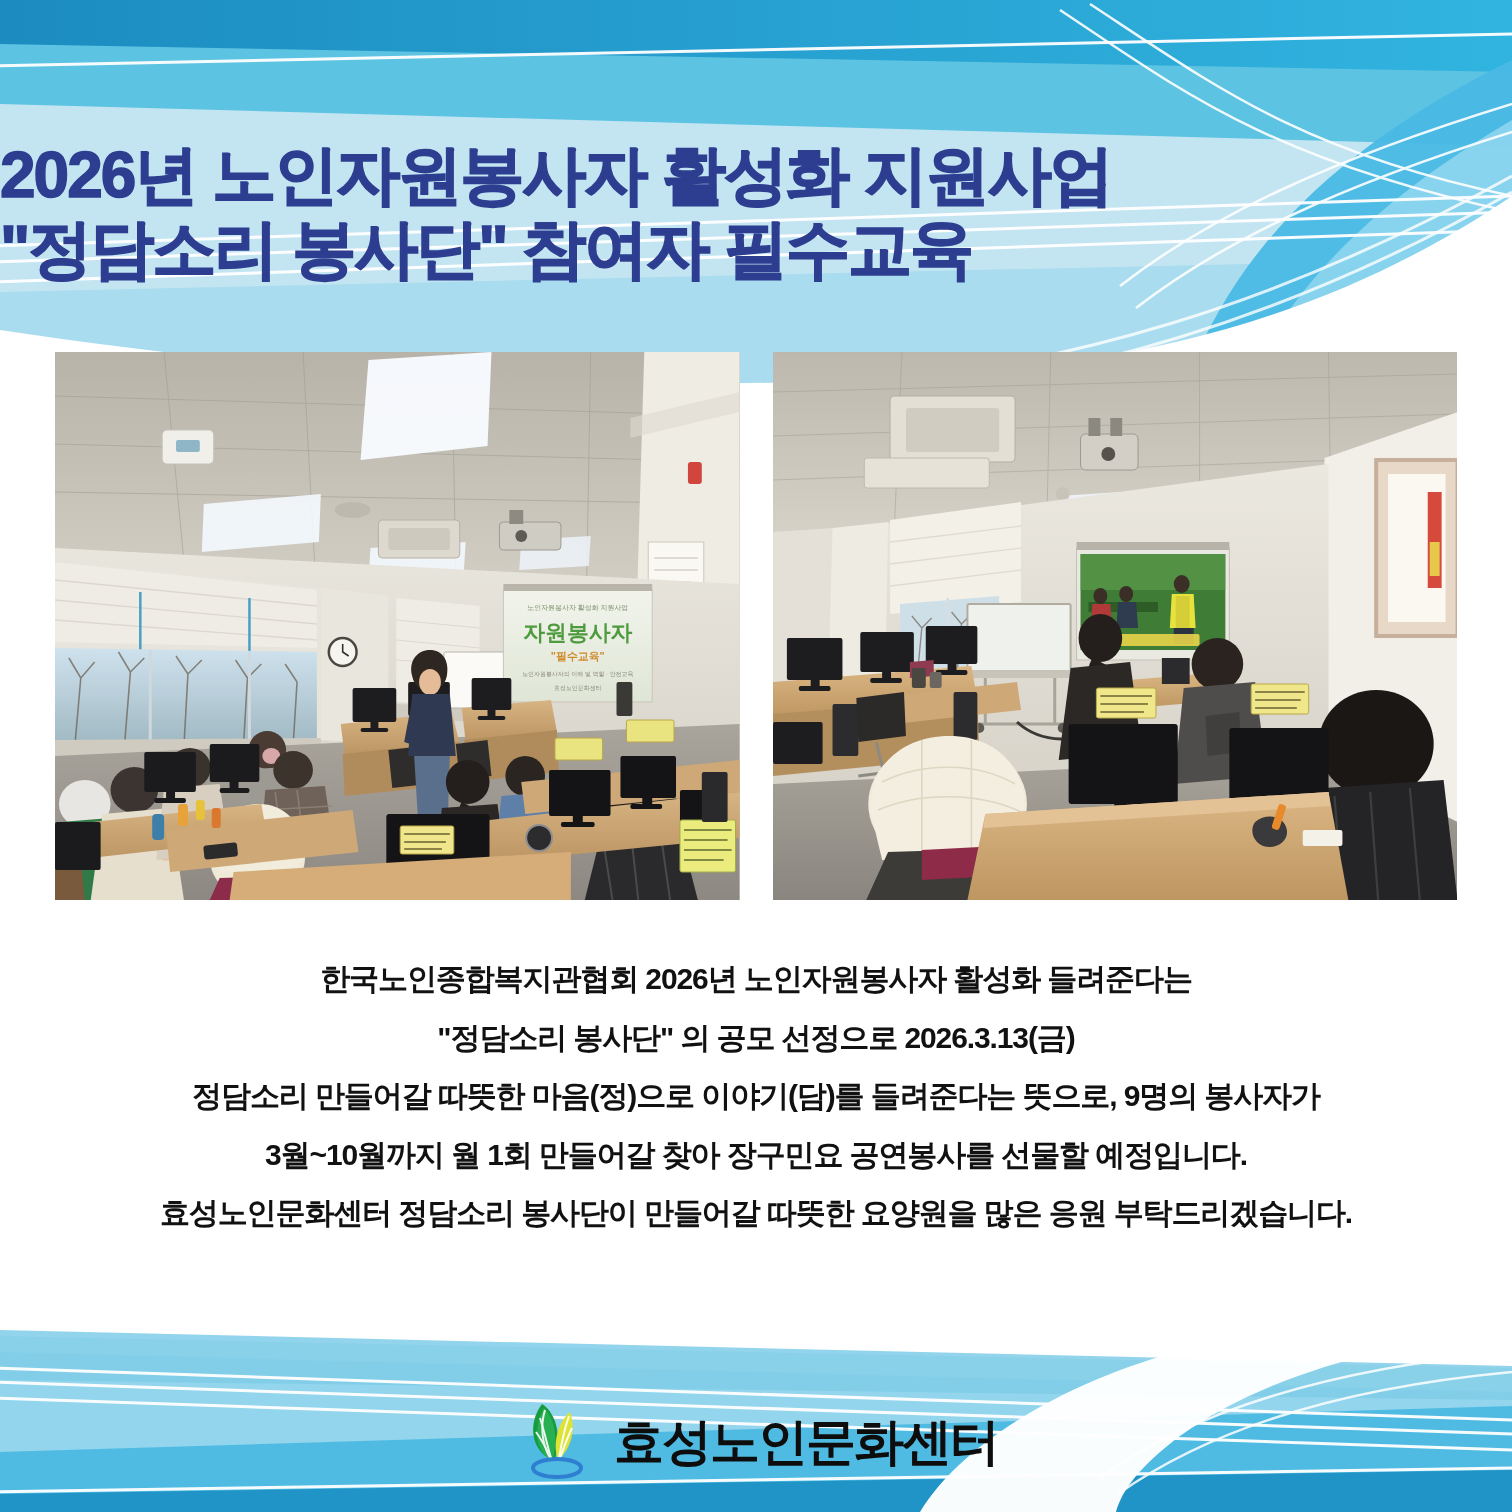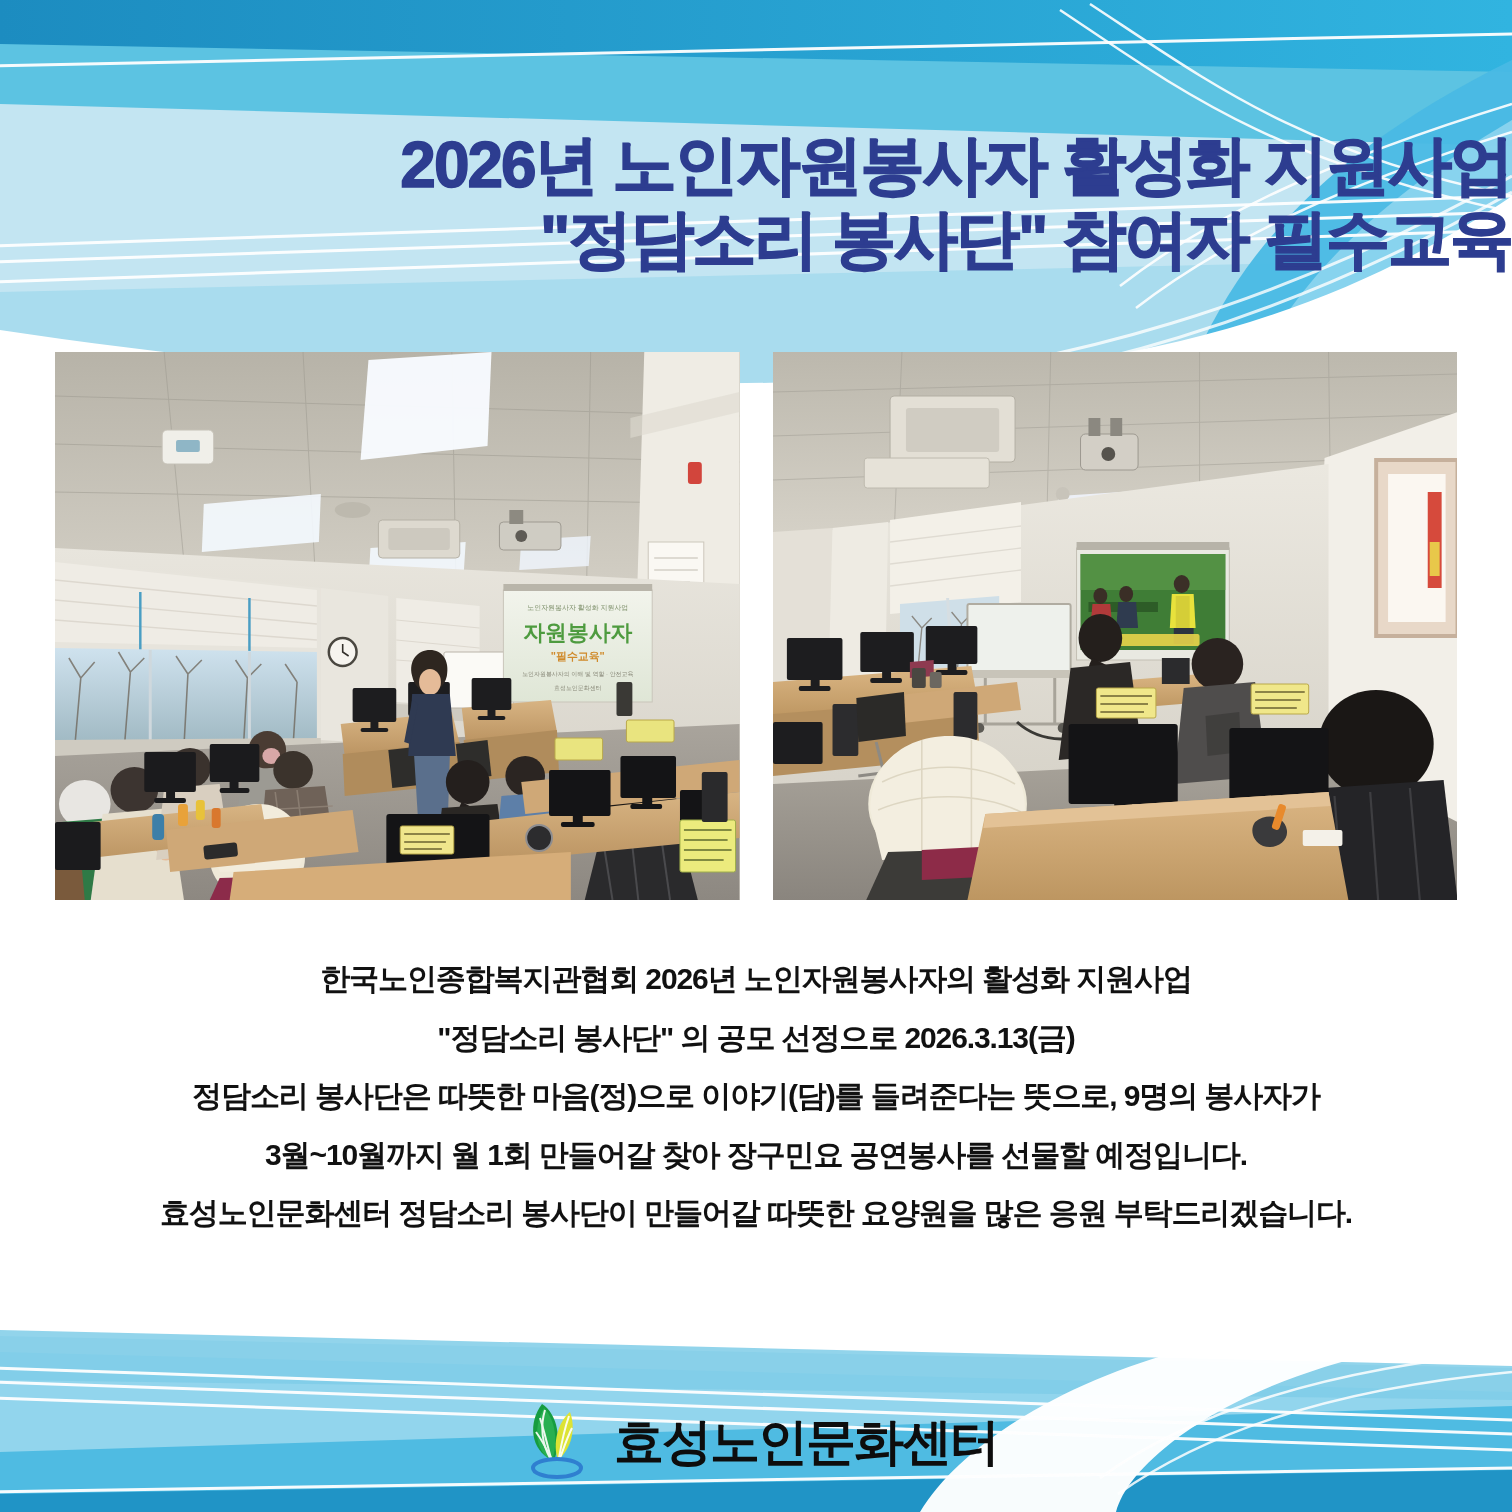--- a/index.html
+++ b/index.html
@@ -17,22 +17,22 @@
     overflow:hidden;
   }
 
   
   .bg-layer{position:absolute;inset:0;overflow:hidden;pointer-events:none;}
   .bg-layer svg{position:absolute;top:0;left:0;width:1512px;height:1512px;display:block;}
 
   
   .title-block{
     position:absolute;
-    left:0;right:0;top:128px;
-    text-align:right;
+    left:0;right:0;top:138px;
+    text-align:left;
     z-index:5;
   }
   .title-line{
     display:block;
     color:#2d3d90;
     font-size:64px;
     font-weight:bold;
     letter-spacing:-2px;
     line-height:1.16;
     white-space:nowrap;
@@ -670,23 +670,23 @@
         <path d="M214,462 L560,440 L562,454 L212,476 Z" fill="#e3c296"></path>
 
         <path d="M486,470 c12,-10 30,-6 32,8 c2,12 -12,20 -24,16 c-10,-4 -14,-16 -8,-24 Z" fill="#3a3a3c"></path>
         <rect x="506" y="452" width="8" height="26" rx="3" fill="#e88a2c" transform="rotate(18 510 465)"></rect>
         <rect x="534" y="478" width="40" height="16" rx="2" fill="#f4f1e9"></rect>
       </svg>
     </div>
   </div>
 
   <div class="body-block">
-    <span class="body-line">한국노인종합복지관협회 2026년 노인자원봉사자의 활성화 지원사업</span>
+    <span class="body-line">한국노인종합복지관협회 2026년 노인자원봉사자 활성화 들려준다는</span>
     <span class="body-line">"정담소리 봉사단" 의 공모 선정으로 2026.3.13(금)</span>
-    <span class="body-line">정담소리 봉사단은 따뜻한 마음(정)으로 이야기(담)를 들려준다는 뜻으로, 9명의 봉사자가</span>
+    <span class="body-line">정담소리 만들어갈 따뜻한 마음(정)으로 이야기(담)를 들려준다는 뜻으로, 9명의 봉사자가</span>
     <span class="body-line">3월~10월까지 월 1회 만들어갈 찾아 장구민요 공연봉사를 선물할 예정입니다.</span>
     <span class="body-line">효성노인문화센터 정담소리 봉사단이 만들어갈 따뜻한 요양원을 많은 응원 부탁드리겠습니다.</span>
   </div>
 
   <div class="footer-logo">
     <svg class="logo-mark" viewBox="0 0 86 84" aria-hidden="true">
       <path d="M38,60 C16,50 14,22 28,4 C44,14 48,42 40,60 Z" fill="#169c3f"></path>
       <path d="M36,60 C20,48 20,26 30,8 C42,20 44,44 38,60 Z" fill="#2bb355" opacity="0.85"></path>
       <g stroke="#ffffff" stroke-width="2" fill="none" opacity="0.9">
         <path d="M31,10 C26,26 28,44 36,58"></path>

